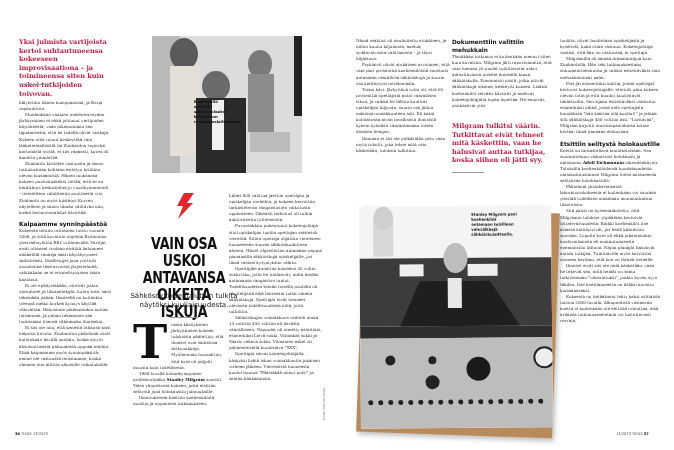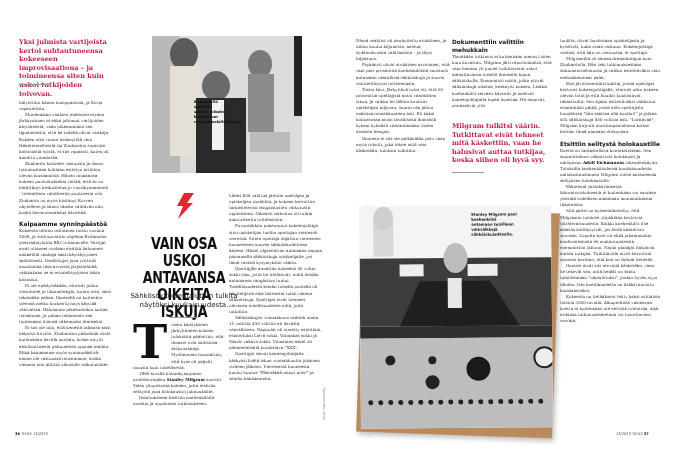--- a/index.html
+++ b/index.html
@@ -97,21 +97,21 @@
   <p>Toisin kävi. Järkyttävä tulos oli, että 65 prosenttia opettajista antoi vaarallisen iskun, ja vaikka he tällöin kuulivat opiskelijan kiljuvan, suurin osa jatkoi maksimivoimakkuuteen asti. Eli kaksi kolmasosaa aivan tavallisista ihmisistä kykeni kylmästi vaarantamaan toisen ihmisen hengen.</p>
   <p>Ihminen ei siis ole pelkästään peto vaan myös robotti, joka tekee mitä vain käsketään, tuloksia tulkittiin.</p>
 </div>
 
 <div class="abs" style="left:452px; top:38px; width:100px;">
   <div class="subhead">Dokumenttiin valittiin mehukkain</div>
   <div class="body-text">
     <p class="first">Tämäkään tutkimus ei kuitenkaan mennyt siten kuin kuvattiin. Milgram jätti raportoimatta, että vain hieman yli puolet tutkittavista uskoi aiheuttavansa toiselle ihmiselle kipua sähköiskulla. Enemmistö niistä, jotka pitivät sähköiskuja oikeina, keskeytti kokeen. Lisäksi koehenkilöt selvästi kärsivät ja anelivat kokeenjohtajalta lupaa lopettaa. He empivät, ponkaisivat ylös</p>
   </div>
 </div>
-<div class="abs pull" style="left:452px; top:122px; width:102px;">Milgram tulkitsi väärin. Tutkittavat eivät tehneet mitä käskettiin, vaan he halusivat auttaa tutkijaa, koska siihen oli hyvä syy.</div>
+<div class="abs pull" style="left:452px; top:122px; width:102px;">Milgram tulkitsi väärin. Tutkittavat eivät tehneet mitä käskettiin, vaan he halusivat auttaa tutkijaa, koska siihen oli jätti syy.</div>
 <div class="abs rule" style="left:452px; top:172px; width:32px;"></div>
 
 <div class="abs" style="left:360px; top:210px; width:196px; height:225px; transform: rotate(2deg); background:#b98a5c; box-shadow: 2px 3px 5px rgba(0,0,0,0.25);"></div>
 <div class="abs photo" style="left:360px; top:206px; width:192px; height:222px; transform: rotate(-0.5deg); background:#f3f3f3;">
   <svg width="192" height="222">
     <rect x="0" y="0" width="192" height="52" fill="#f4f4f4"></rect>
     <rect x="0" y="52" width="192" height="68" fill="#3c3c3c"></rect>
     <rect x="40" y="58" width="24" height="12" fill="#eeeeee"></rect>
     <rect x="108" y="58" width="30" height="12" fill="#eeeeee"></rect>
     <rect x="14" y="14" width="20" height="36" fill="#d8d8d8"></rect>

